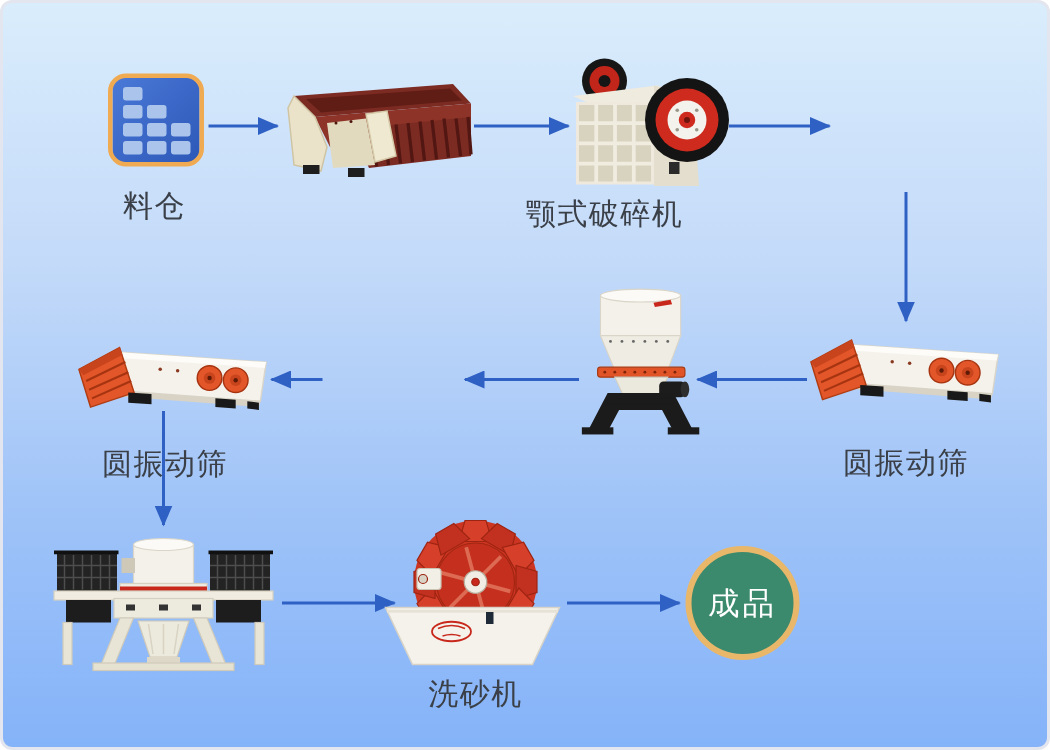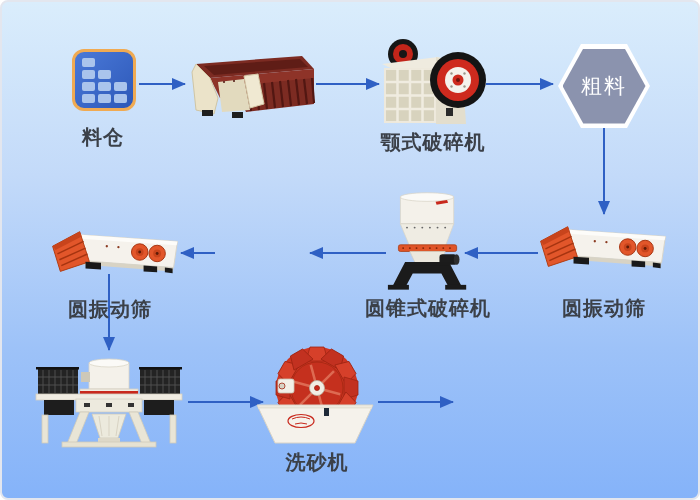--- a/index.html
+++ b/index.html
@@ -6,21 +6,21 @@
   .canvas{
     position:relative;width:700px;height:500px;box-sizing:border-box;
     border:2px solid #e3e6ee;border-radius:8px;overflow:hidden;
     background:linear-gradient(180deg,#daedfc 0%,#c3daf9 35%,#9dc2f8 70%,#85b3f9 100%);
     font-family:"Liberation Sans","DejaVu Sans",sans-serif;
   }
   .connectors{position:absolute;left:0;top:0;z-index:1;}
   .machine{position:absolute;z-index:2;}
   .label{
     position:absolute;z-index:3;text-align:center;
-    font-size:20px;color:#3b4048;letter-spacing:1px;white-space:nowrap;font-weight:bold;
+    font-size:20px;color:#3b4048;letter-spacing:1px;white-space:nowrap;
   }
   
   .hex{position:absolute;z-index:2;}
   .hex .hex-outer{
     position:absolute;inset:0;background:#ffffff;
     clip-path:polygon(0% 50%,25% 0%,75% 0%,100% 50%,75% 100%,25% 100%);
   }
   .hex .hex-inner{
     position:absolute;inset:4.5px;background:#8b93ae;
     clip-path:polygon(0% 50%,25% 0%,75% 0%,100% 50%,75% 100%,25% 100%);
@@ -136,27 +136,22 @@
     <circle cx="82" cy="50" r="28" fill="#141414"></circle>
     <circle cx="82" cy="50" r="21" fill="#ce2a1e"></circle>
     <circle cx="82" cy="50" r="13" fill="#f4f2ec"></circle>
     <circle cx="75.5" cy="43.5" r="1.2" fill="#9a968a"></circle>
       <circle cx="88.5" cy="43.5" r="1.2" fill="#9a968a"></circle>
     <circle cx="75.5" cy="56.5" r="1.2" fill="#9a968a"></circle>
       <circle cx="88.5" cy="56.5" r="1.2" fill="#9a968a"></circle>
     <circle cx="82" cy="50" r="5.5" fill="#ce2a1e"></circle>
     <circle cx="82" cy="50" r="2" fill="#6e150e"></circle>
   </svg>
-  <div class="label" style="left:361px;top:127px;width:140px">颚式破碎机</div>
-
-  <div class="hex" style="left:556px;top:42px;width:92px;height:84px">
-    <div class="hex-outer"></div>
-      <div class="hex-inner"></div>
-    <span class="hex-text">粗料</span>
-  </div>
+  <div class="label" style="left:331px;top:127px;width:140px">颚式破碎机</div>
+
 
   <svg class="machine" style="left:536px;top:216px" width="132" height="60" viewBox="0 0 135 62">
     <polygon points="28,12 131,19 127,46 20,38" fill="#f5f2ec" stroke="#d9d5c8" stroke-width="1"></polygon>
     <polygon points="28,12 131,19 130,23 27,16" fill="#fdfcf9"></polygon>
     <polygon points="20,38 127,46 126,50 22,42" fill="#d8d3c4"></polygon>
     <polygon points="2,24 30,9 40,40 10,50" fill="#e2562a" stroke="#b03c12" stroke-width="1"></polygon>
     <polygon points="2,24 30,9 32,14 5,28" fill="#c8441c"></polygon>
     <g stroke="#a63410" stroke-width="1.5">
       <line x1="7" y1="32" x2="34" y2="19"></line>
         <line x1="9" y1="38" x2="36" y2="26"></line>
@@ -201,21 +196,20 @@
         <circle cx="67" cy="61.5" r="1"></circle>
     </g>
     <polygon points="25,65 62,65 56,78 31,78" fill="#ebe8de" stroke="#d4d0c2" stroke-width="0.8"></polygon>
     <rect x="56" y="68" width="18" height="11" rx="3" fill="#1c1c1c"></rect>
     <ellipse cx="74" cy="73.5" rx="3" ry="5.5" fill="#2e2e2e"></ellipse>
     <path d="M6,103 L20,76 L66,76 L80,103 L66,103 L58,88 L28,88 L20,103 Z" fill="#1b1b1b"></path>
     <rect x="20" y="80" width="46" height="4" fill="#1b1b1b"></rect>
     <rect x="2" y="100" width="22" height="5" fill="#1b1b1b"></rect>
     <rect x="62" y="100" width="22" height="5" fill="#1b1b1b"></rect>
   </svg>
-  <div class="label" style="left:346px;top:293px;width:160px">圆锥式破碎机</div>
 
 
   <svg class="machine" style="left:48px;top:221px" width="132" height="60" viewBox="0 0 135 62">
     <polygon points="28,12 131,19 127,46 20,38" fill="#f5f2ec" stroke="#d9d5c8" stroke-width="1"></polygon>
     <polygon points="28,12 131,19 130,23 27,16" fill="#fdfcf9"></polygon>
     <polygon points="20,38 127,46 126,50 22,42" fill="#d8d3c4"></polygon>
     <polygon points="2,24 30,9 40,40 10,50" fill="#e2562a" stroke="#b03c12" stroke-width="1"></polygon>
     <polygon points="2,24 30,9 32,14 5,28" fill="#c8441c"></polygon>
     <g stroke="#a63410" stroke-width="1.5">
       <line x1="7" y1="32" x2="34" y2="19"></line>
@@ -343,14 +337,17 @@
     </g>
     <path d="M3,61 L119,61 L101,99 L21,99 Z" fill="#f5f2eb" stroke="#d8d3c6"></path>
     <line x1="4" y1="63.5" x2="118" y2="63.5" stroke="#e6e2d6" stroke-width="2"></line>
     <ellipse cx="47" cy="77" rx="13" ry="6.5" fill="none" stroke="#c8281c" stroke-width="1.2"></ellipse>
     <path d="M38,75 q9,-4 18,0" stroke="#c8281c" stroke-width="1" fill="none"></path>
     <path d="M41,80 q6,-2 12,0" stroke="#c8281c" stroke-width="1" fill="none"></path>
     <rect x="70" y="64" width="5" height="8" fill="#1e2a38"></rect>
   </svg>
   <div class="label" style="left:245px;top:447px;width:140px">洗砂机</div>
 
+  <div class="product" style="left:455px;top:362px">
+    <span>成品</span>
+  </div>
 
 </div>
 
 </body></html>

